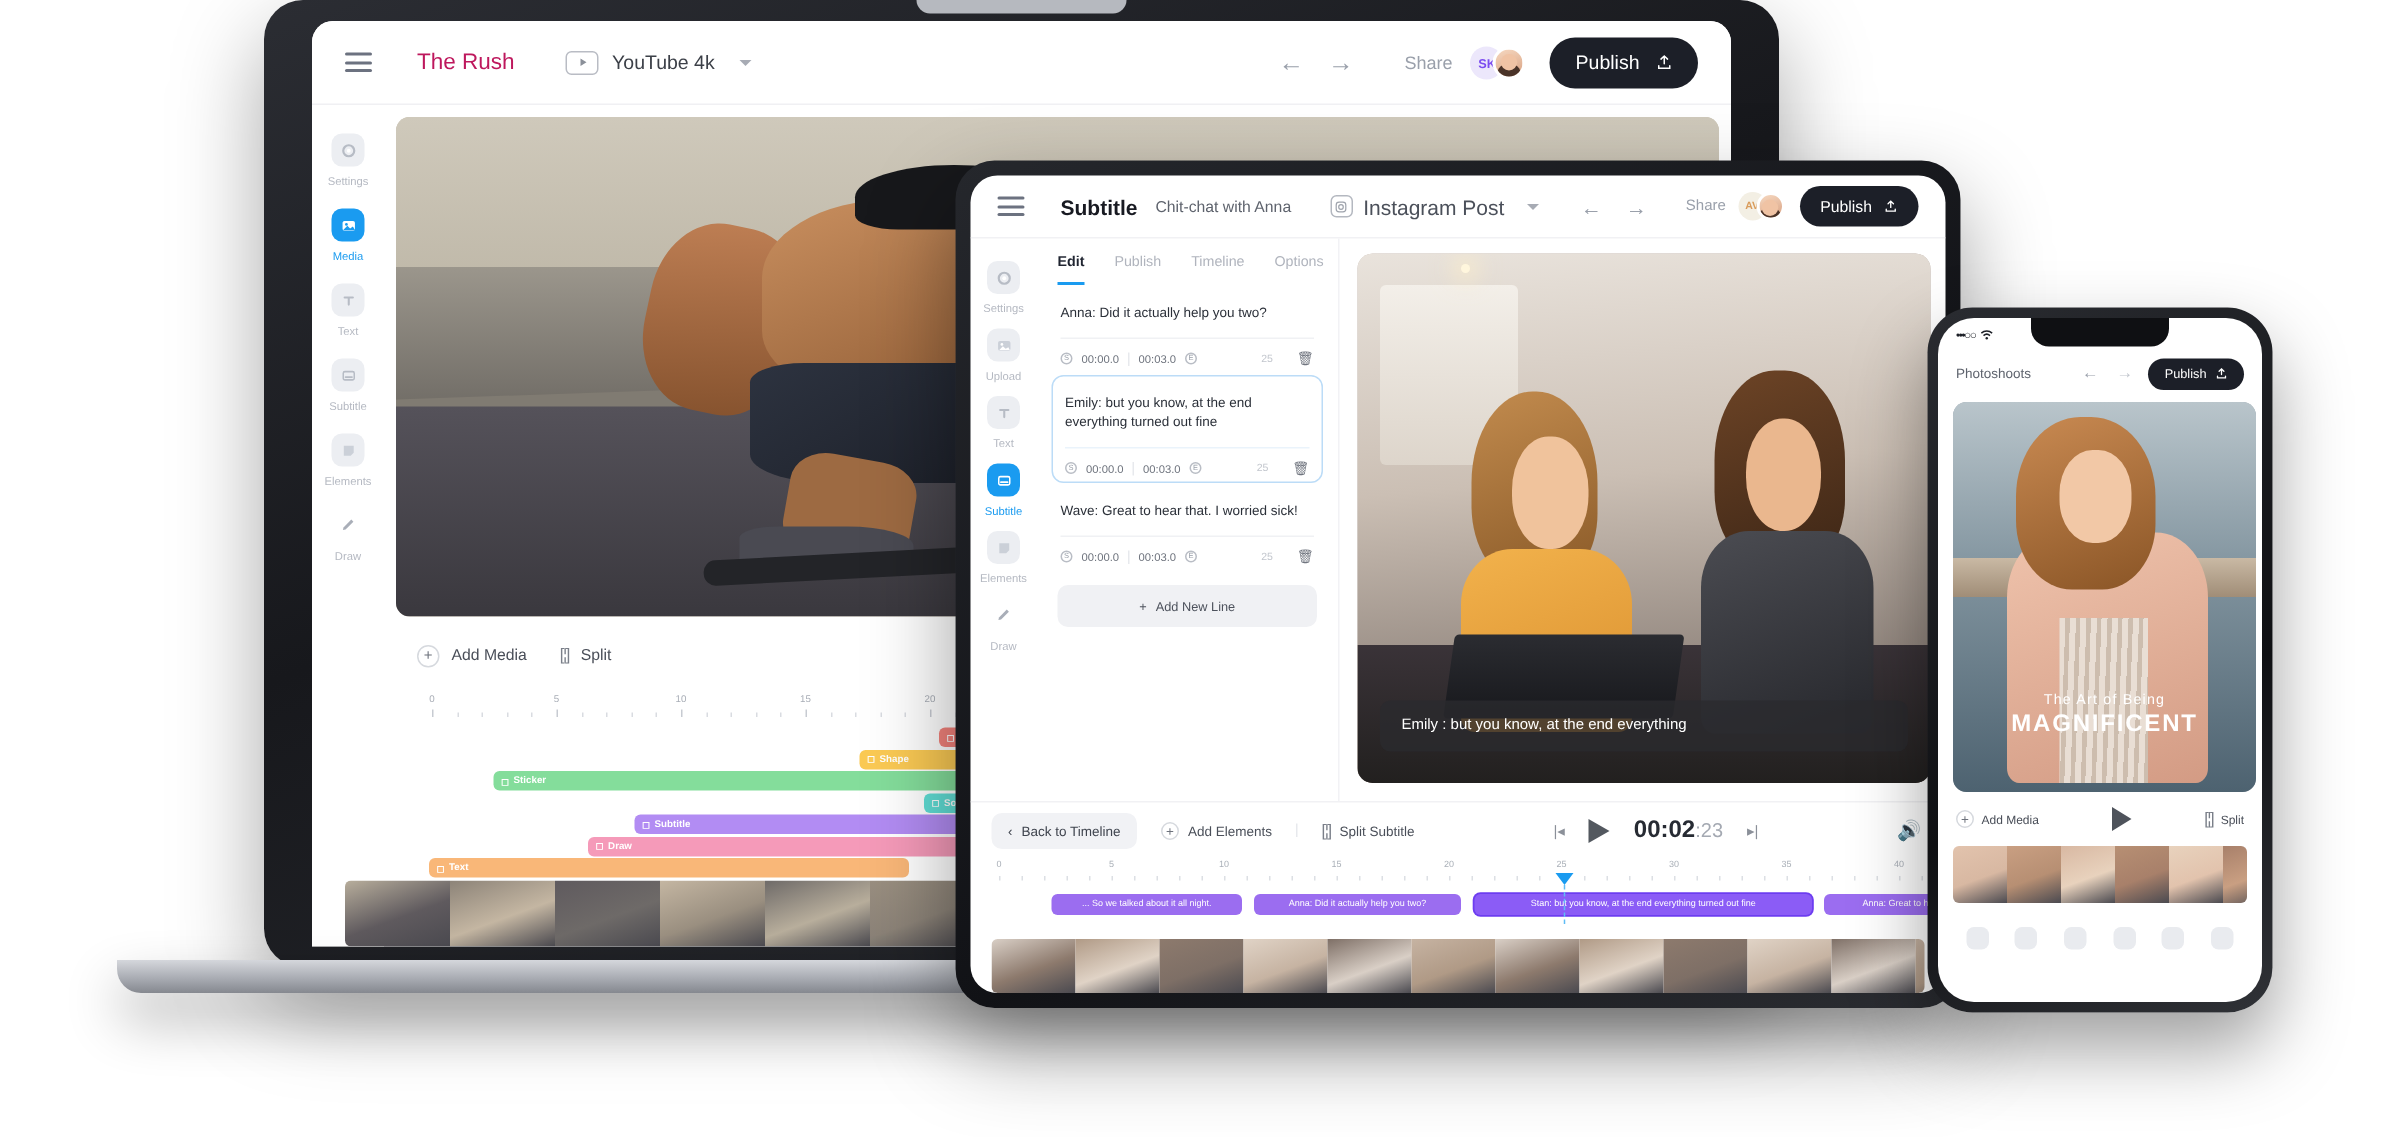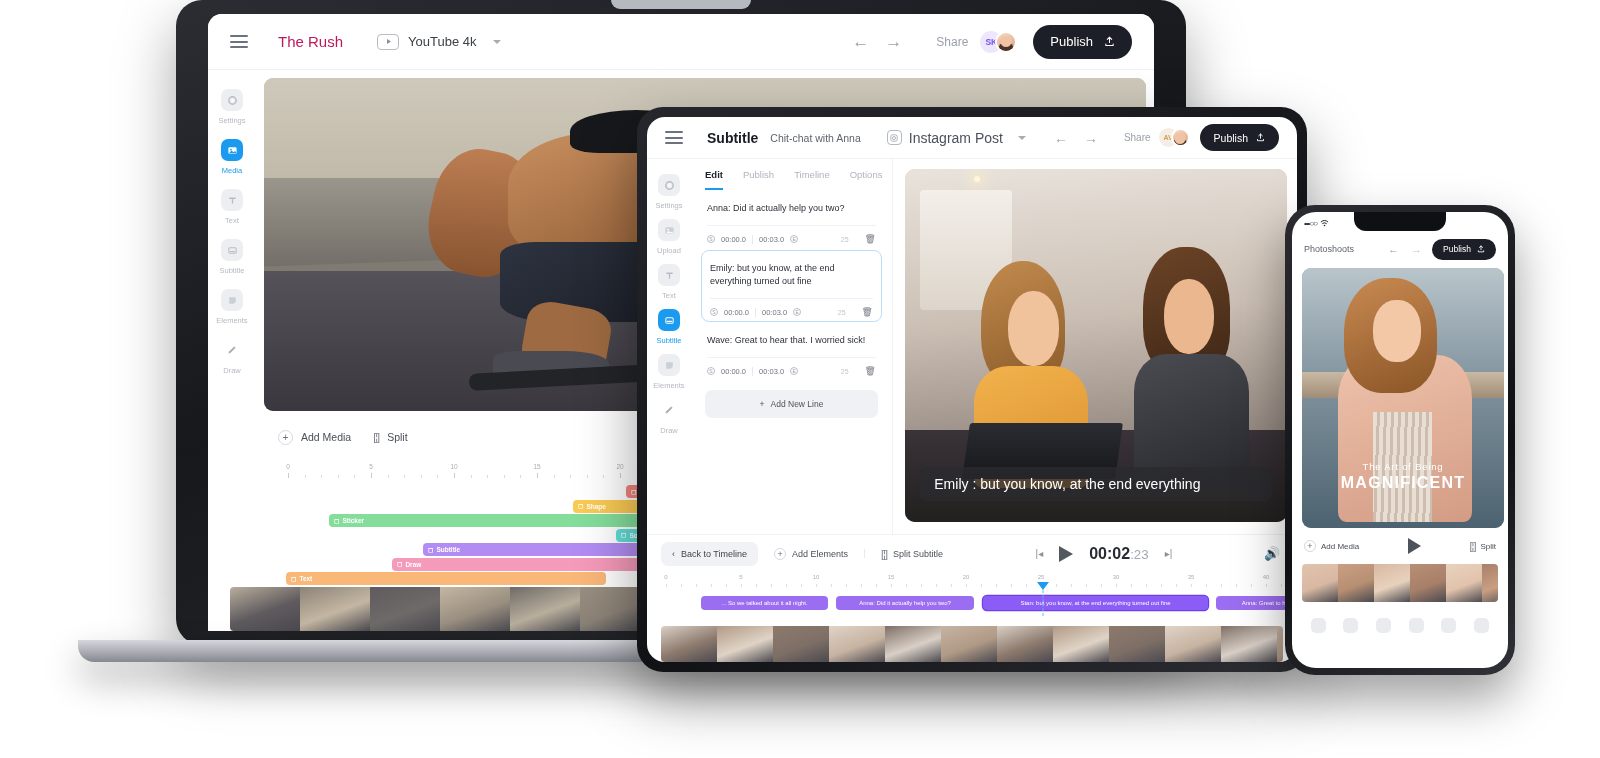--- a/index.html
+++ b/index.html
@@ -185,21 +185,21 @@
     background:linear-gradient(160deg,#6d4426,#3d2616); border-radius:46% 46% 34% 38%;}
   .tv-p2 .face { position:absolute; left:26%; top:14%; width:44%; height:32%;
     background:#eab78e; border-radius:48%; }
   .tv-p2 .body { position:absolute; left:0; top:46%; width:100%; height:58%;
     background:linear-gradient(160deg,#4b4c52,#26272c); border-radius:28% 28% 8% 8%;}
   .tv-lap { position:absolute; left:16%; bottom:12%; width:40%; height:16%;
     background:linear-gradient(180deg,#2b2c31,#17181c); border-radius:3px; transform:skewX(-8deg);}
   .tv-cap { position:absolute; left:4%; bottom:6%; width:92%; height:34px;
     background:rgba(42,42,46,.78); border-radius:7px; display:flex; align-items:center;
     padding:0 14px; overflow:hidden; }
-  .tv-cap span { font-size:14px; color:#fff; white-space:nowrap; }
+  .tv-cap span { font-size:10px; color:#fff; white-space:nowrap; }
 
   .tb-toolbar { height:38px; display:flex; align-items:center; padding:0 14px; gap:16px;
     border-top:1px solid #f1f1f4; }
   .back-tl { background:#f1f2f5; border-radius:7px; height:24px; padding:0 11px;
     display:flex; align-items:center; gap:6px; font-size:9px; color:#3f444e; cursor:pointer;}
   .tb-tb-btn { display:flex; align-items:center; gap:6px; font-size:9px; color:#4a4f59; cursor:pointer;}
   .play-tri { width:0;height:0;border-left:14px solid #53585f;
     border-top:8px solid transparent; border-bottom:8px solid transparent; cursor:pointer;}
   .tc { font-size:16px; color:#272b33; }
   .tc small { color:#a4a9b2; }

